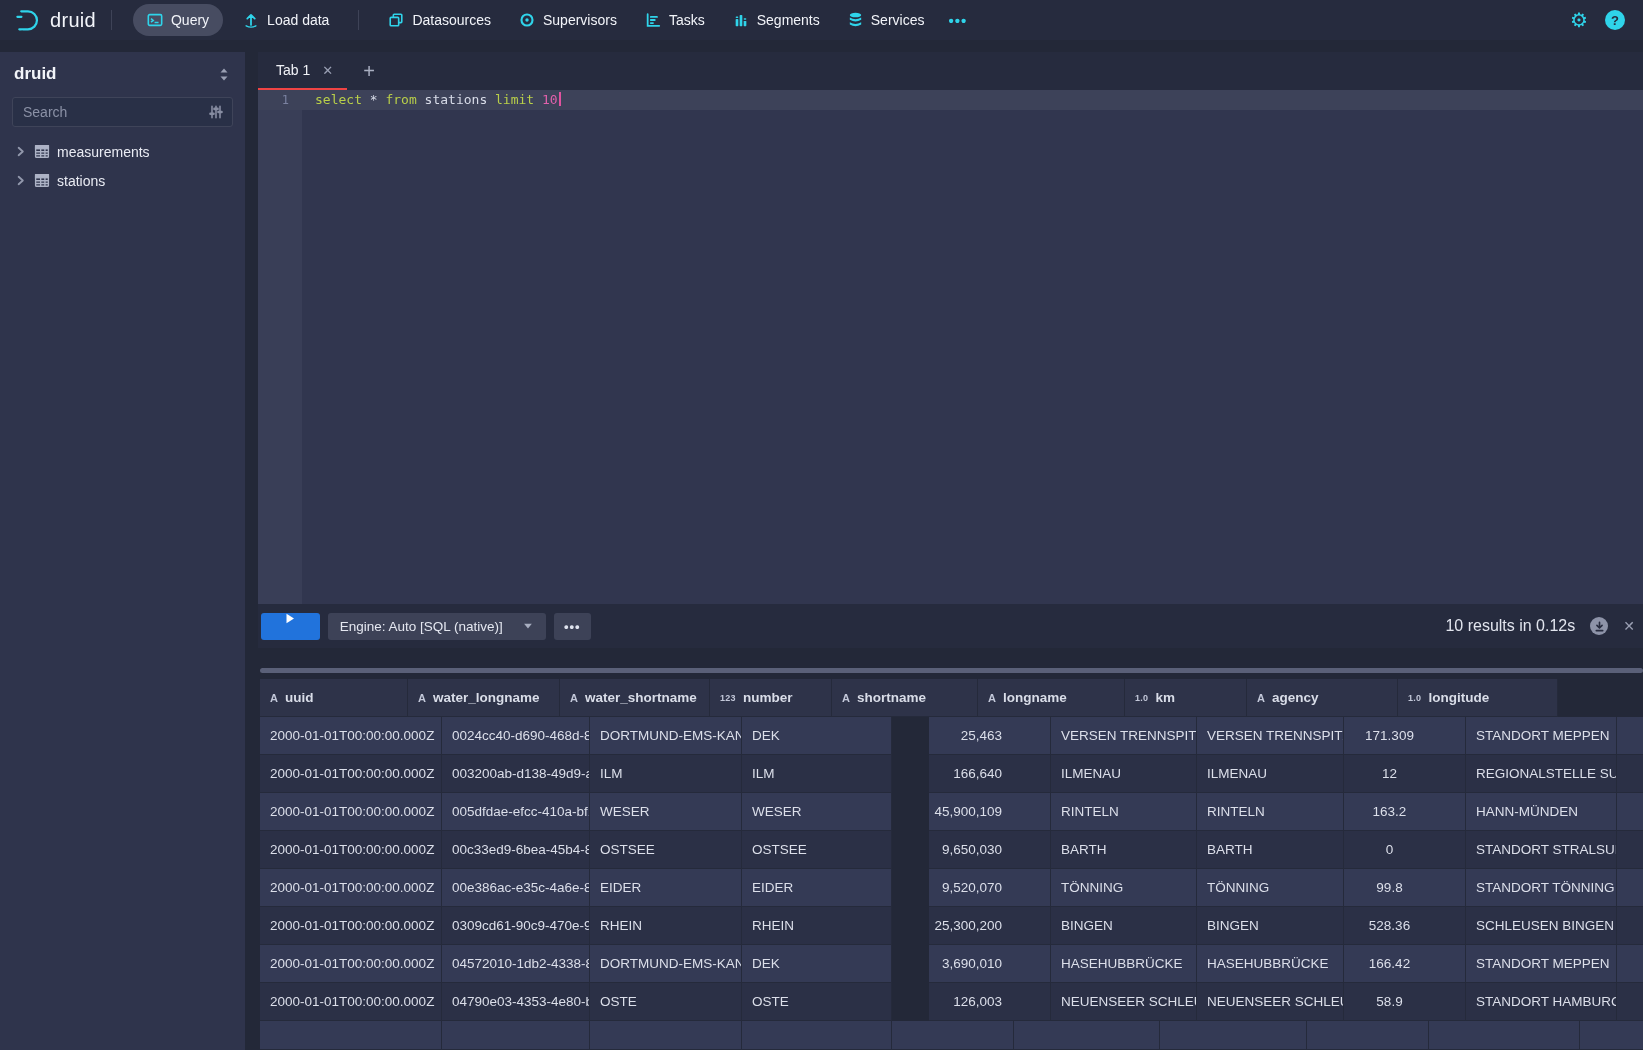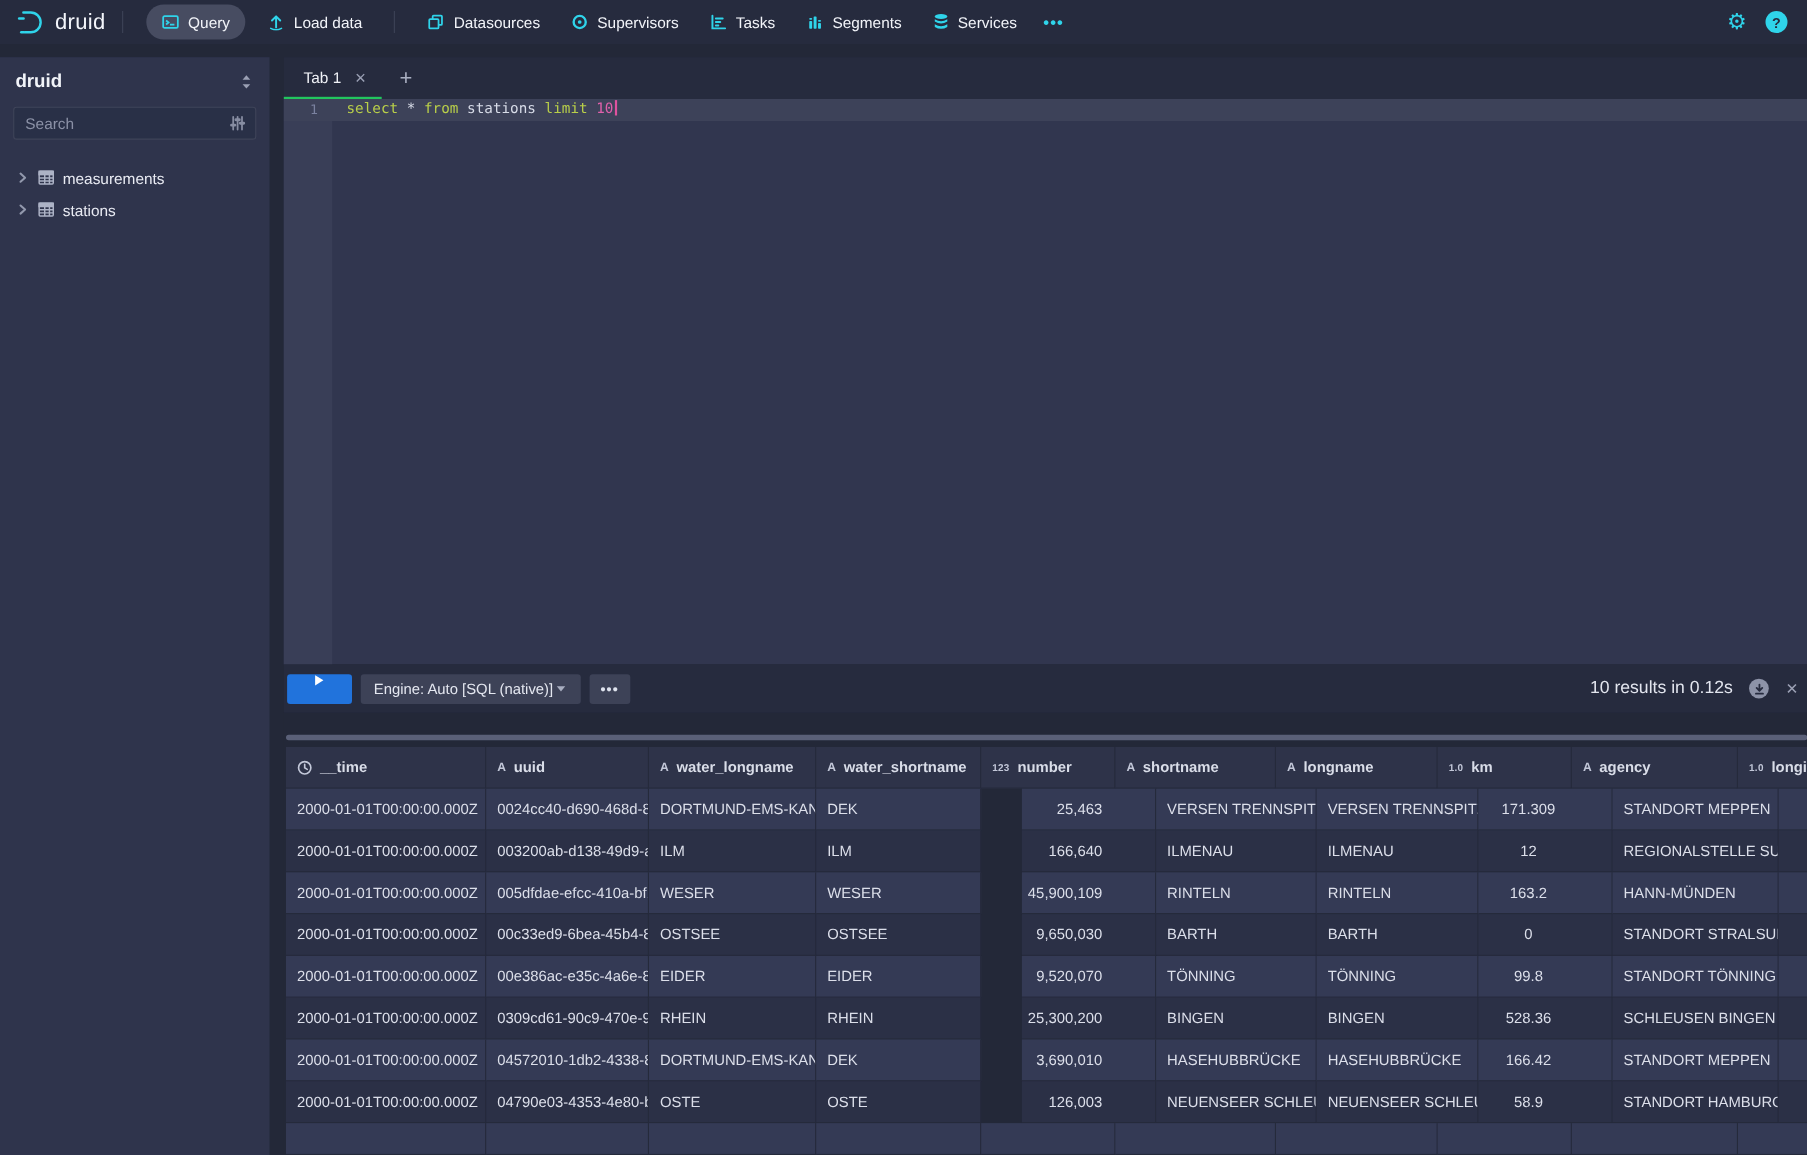--- a/index.html
+++ b/index.html
@@ -43,50 +43,50 @@
   .schema-name { font-size:17px; font-weight:700; color:#f2f4f9; }
   .search-box {
     margin-top:13px; height:30px; background:#293047; border:1px solid #3f4459; border-radius:3px;
     display:flex; align-items:center; padding:0 8px 0 10px;
   }
   .search-box input {
     flex:1; background:transparent; border:none; outline:none; color:#dfe2ec; font-size:14px;
     font-family:"Liberation Sans", sans-serif;
   }
   .search-box input::placeholder { color:#8b91a6; }
-  .tree { margin-top:20px; }
+  .tree { margin-top:10px; }
   .tree-item { display:flex; align-items:center; gap:7px; height:29px; padding:0 2px; cursor:pointer; font-size:14px; color:#e9ebf3; }
 
   
   .main { flex:1; margin-left:13px; display:flex; flex-direction:column; min-width:0; }
   .tabbar { height:38px; background:#262b3e; display:flex; align-items:flex-end; }
   .tab {
     height:38px; display:flex; align-items:center; padding:0 14px 0 18px; gap:12px;
-    font-size:14px; color:#f0f2f7; border-bottom:2px solid #22c55e; cursor:pointer;
+    font-size:14px; color:#f0f2f7; border-bottom:2px solid #ef4444; cursor:pointer;
   }
   .tab-close { color:#9aa0b4; font-size:13px; cursor:pointer; }
   .add-tab { color:#aab0c2; font-size:20px; font-weight:400; padding:0 16px; cursor:pointer; align-self:center; }
 
   
   .editor { height:514px; background:#31364f; display:flex; flex-direction:column; font-family:"DejaVu Sans Mono", monospace; }
   .ed-row { display:flex; }
   .ed-row.active { background:#3d4259; }
   .gutter-cell { width:44px; flex:none; text-align:right; padding-right:13px; font-size:12px; color:#7b82a0; line-height:20px; }
   .code-cell { padding-left:13px; font-size:13px; line-height:20px; white-space:pre; color:#d8dce8; }
   .kw { color:#b9cf49; }
   .num { color:#e061ab; }
   .cursor { display:inline-block; width:2px; height:14px; background:#e0529f; vertical-align:-2px; margin-left:1px; }
   .ed-fill { flex:1; display:flex; }
   .gutter-strip { width:44px; flex:none; background:#393e57; }
 
   
   .runbar { height:44px; background:#262b3e; display:flex; align-items:center; padding:0 8px 0 3px; gap:8px; }
   .btn { height:27px; border:none; border-radius:3px; font-family:"Liberation Sans", sans-serif; font-size:13.5px; cursor:pointer; display:flex; align-items:center; }
   .btn-run { background:#2173dc; color:#ffffff; padding:0 17px; gap:23px; font-weight:400;flex-direction:column; }
-  .btn-engine { background:#3d4257; color:#e4e7f0; padding:0 12px; gap:1px; }
+  .btn-engine { background:#3d4257; color:#e4e7f0; padding:0 12px; gap:19px; }
   .btn-more { background:#3d4257; color:#dfe3ee; padding:0 10px; font-weight:700; letter-spacing:1px; font-size:13px; }
   .run-right { margin-left:auto; display:flex; align-items:center; gap:15px; }
   .status-text { font-size:16px; color:#e2e5ee; }
   .dl-circle { width:18px; height:18px; border-radius:50%; background:#8d93a8; display:flex; align-items:center; justify-content:center; cursor:pointer; }
   .x-close { color:#9ba0b4; font-size:14px; cursor:pointer; }
 
   
   .results { flex:1; background:#232838; overflow:hidden; display:flex; flex-direction:column; }
   .hscrollbar { height:5px; border-radius:3px; background:#5a6078; margin:20px 0 6px 2px; cursor:pointer; }
   .rtable { display:flex; flex-direction:column; flex:1; overflow:hidden; margin-left:2px; }
@@ -298,29 +298,20 @@
           </svg>
         </span>
         <span class="x-close">✕</span>
       </div>
     </div>
 
     <div class="results">
       <div class="hscrollbar"></div>
       <div class="rtable" id="results-table">
           <div class="trow hdr">
-            <div class="tcell" style="width: 182px;">
-              <span>
-                <svg width="14" height="14" viewBox="0 0 14 14" fill="none" stroke="#c3c8d9" stroke-width="1.5" stroke-linecap="round">
-                  <circle cx="7" cy="7" r="5.6"></circle>
-                  <path d="M7 3.8 V7 l2.3 1.4"></path>
-                </svg>
-              </span>
-              <span>__time</span>
-            </div>
             <div class="tcell" style="width: 148px;">
               <span class="ticon">A</span>
               <span>uuid</span>
             </div>
             <div class="tcell" style="width: 152px;">
               <span class="ticon">A</span>
               <span>water_longname</span>
             </div>
             <div class="tcell" style="width: 150px;">
               <span class="ticon">A</span>

